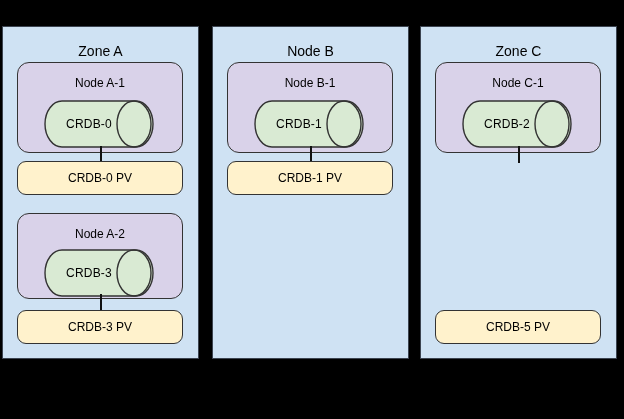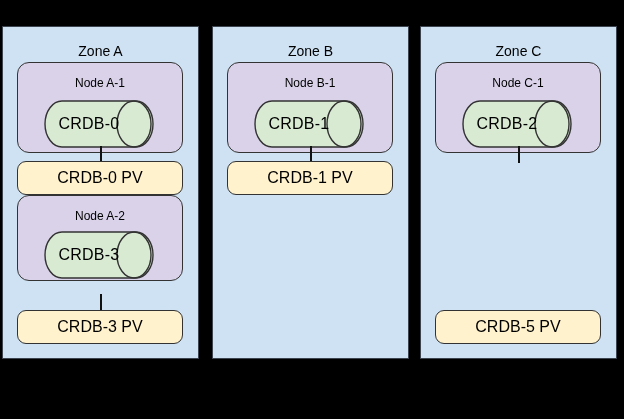--- a/index.html
+++ b/index.html
@@ -37,21 +37,21 @@
   .node {
     position: absolute;
     left: 14px;
     width: 166px;
     background: #d9d2e9;
     border: 1px solid #333;
     border-radius: 12px;
     box-sizing: border-box;
   }
   .node-r1 { top: 35px; height: 91px; }
-  .node-r2 { top: 168px; height: 86px; }
+  .node-r2 { top: 186px; height: 86px; }
   .node-label {
     position: absolute;
     top: 12px;
     left: 0;
     width: 100%;
     text-align: center;
     font-size: 12px;
     line-height: 16px;
   }
   .pod {
@@ -64,21 +64,21 @@
   .pod-r2 { top: 35px; }
   .pod-label {
     position: absolute;
     top: 0;
     left: 0;
     width: 90px;
     height: 100%;
     display: flex;
     align-items: center;
     justify-content: center;
-    font-size: 16px;
+    font-size: 12px;
     letter-spacing: 0.2px;
   }
   .connector {
     position: absolute;
     left: 97px;
     width: 2px;
     background: #111;
   }
   .connector-r1 { top: 119px; height: 17px; }
   .connector-r2 { top: 267px; height: 18px; }
@@ -87,21 +87,21 @@
     left: 14px;
     width: 166px;
     height: 34px;
     background: #fff2cc;
     border: 1px solid #333;
     border-radius: 9px;
     box-sizing: border-box;
     display: flex;
     align-items: center;
     justify-content: center;
-    font-size: 16px;
+    font-size: 12px;
   }
   .pv-r1 { top: 134px; }
   .pv-r2 { top: 283px; }
 </style>
 </head>
 <body>
 
 <div id="canvas">
 
   <div class="zone zone-a">
@@ -128,21 +128,21 @@
           <ellipse cx="90" cy="24" rx="17" ry="23" fill="none" stroke="#333" stroke-width="1.4"></ellipse>
         </svg>
         <div class="pod-label">CRDB-3</div>
       </div>
     </div>
     <div class="connector connector-r2"></div>
     <div class="pv pv-r2">CRDB-3 PV</div>
   </div>
 
   <div class="zone zone-b">
-    <div class="zone-label">Zone B</div>
+    <div class="zone-label">Node B</div>
 
     <div class="node node-r1">
       <div class="node-label">Node B-1</div>
       <div class="pod pod-r1">
         <svg width="110" height="48" viewBox="0 0 110 48">
           <rect x="1" y="1" width="108" height="46" rx="17" ry="23" fill="#d9ead3" stroke="#333" stroke-width="1.4"></rect>
           <ellipse cx="90" cy="24" rx="17" ry="23" fill="none" stroke="#333" stroke-width="1.4"></ellipse>
         </svg>
         <div class="pod-label">CRDB-1</div>
       </div>

